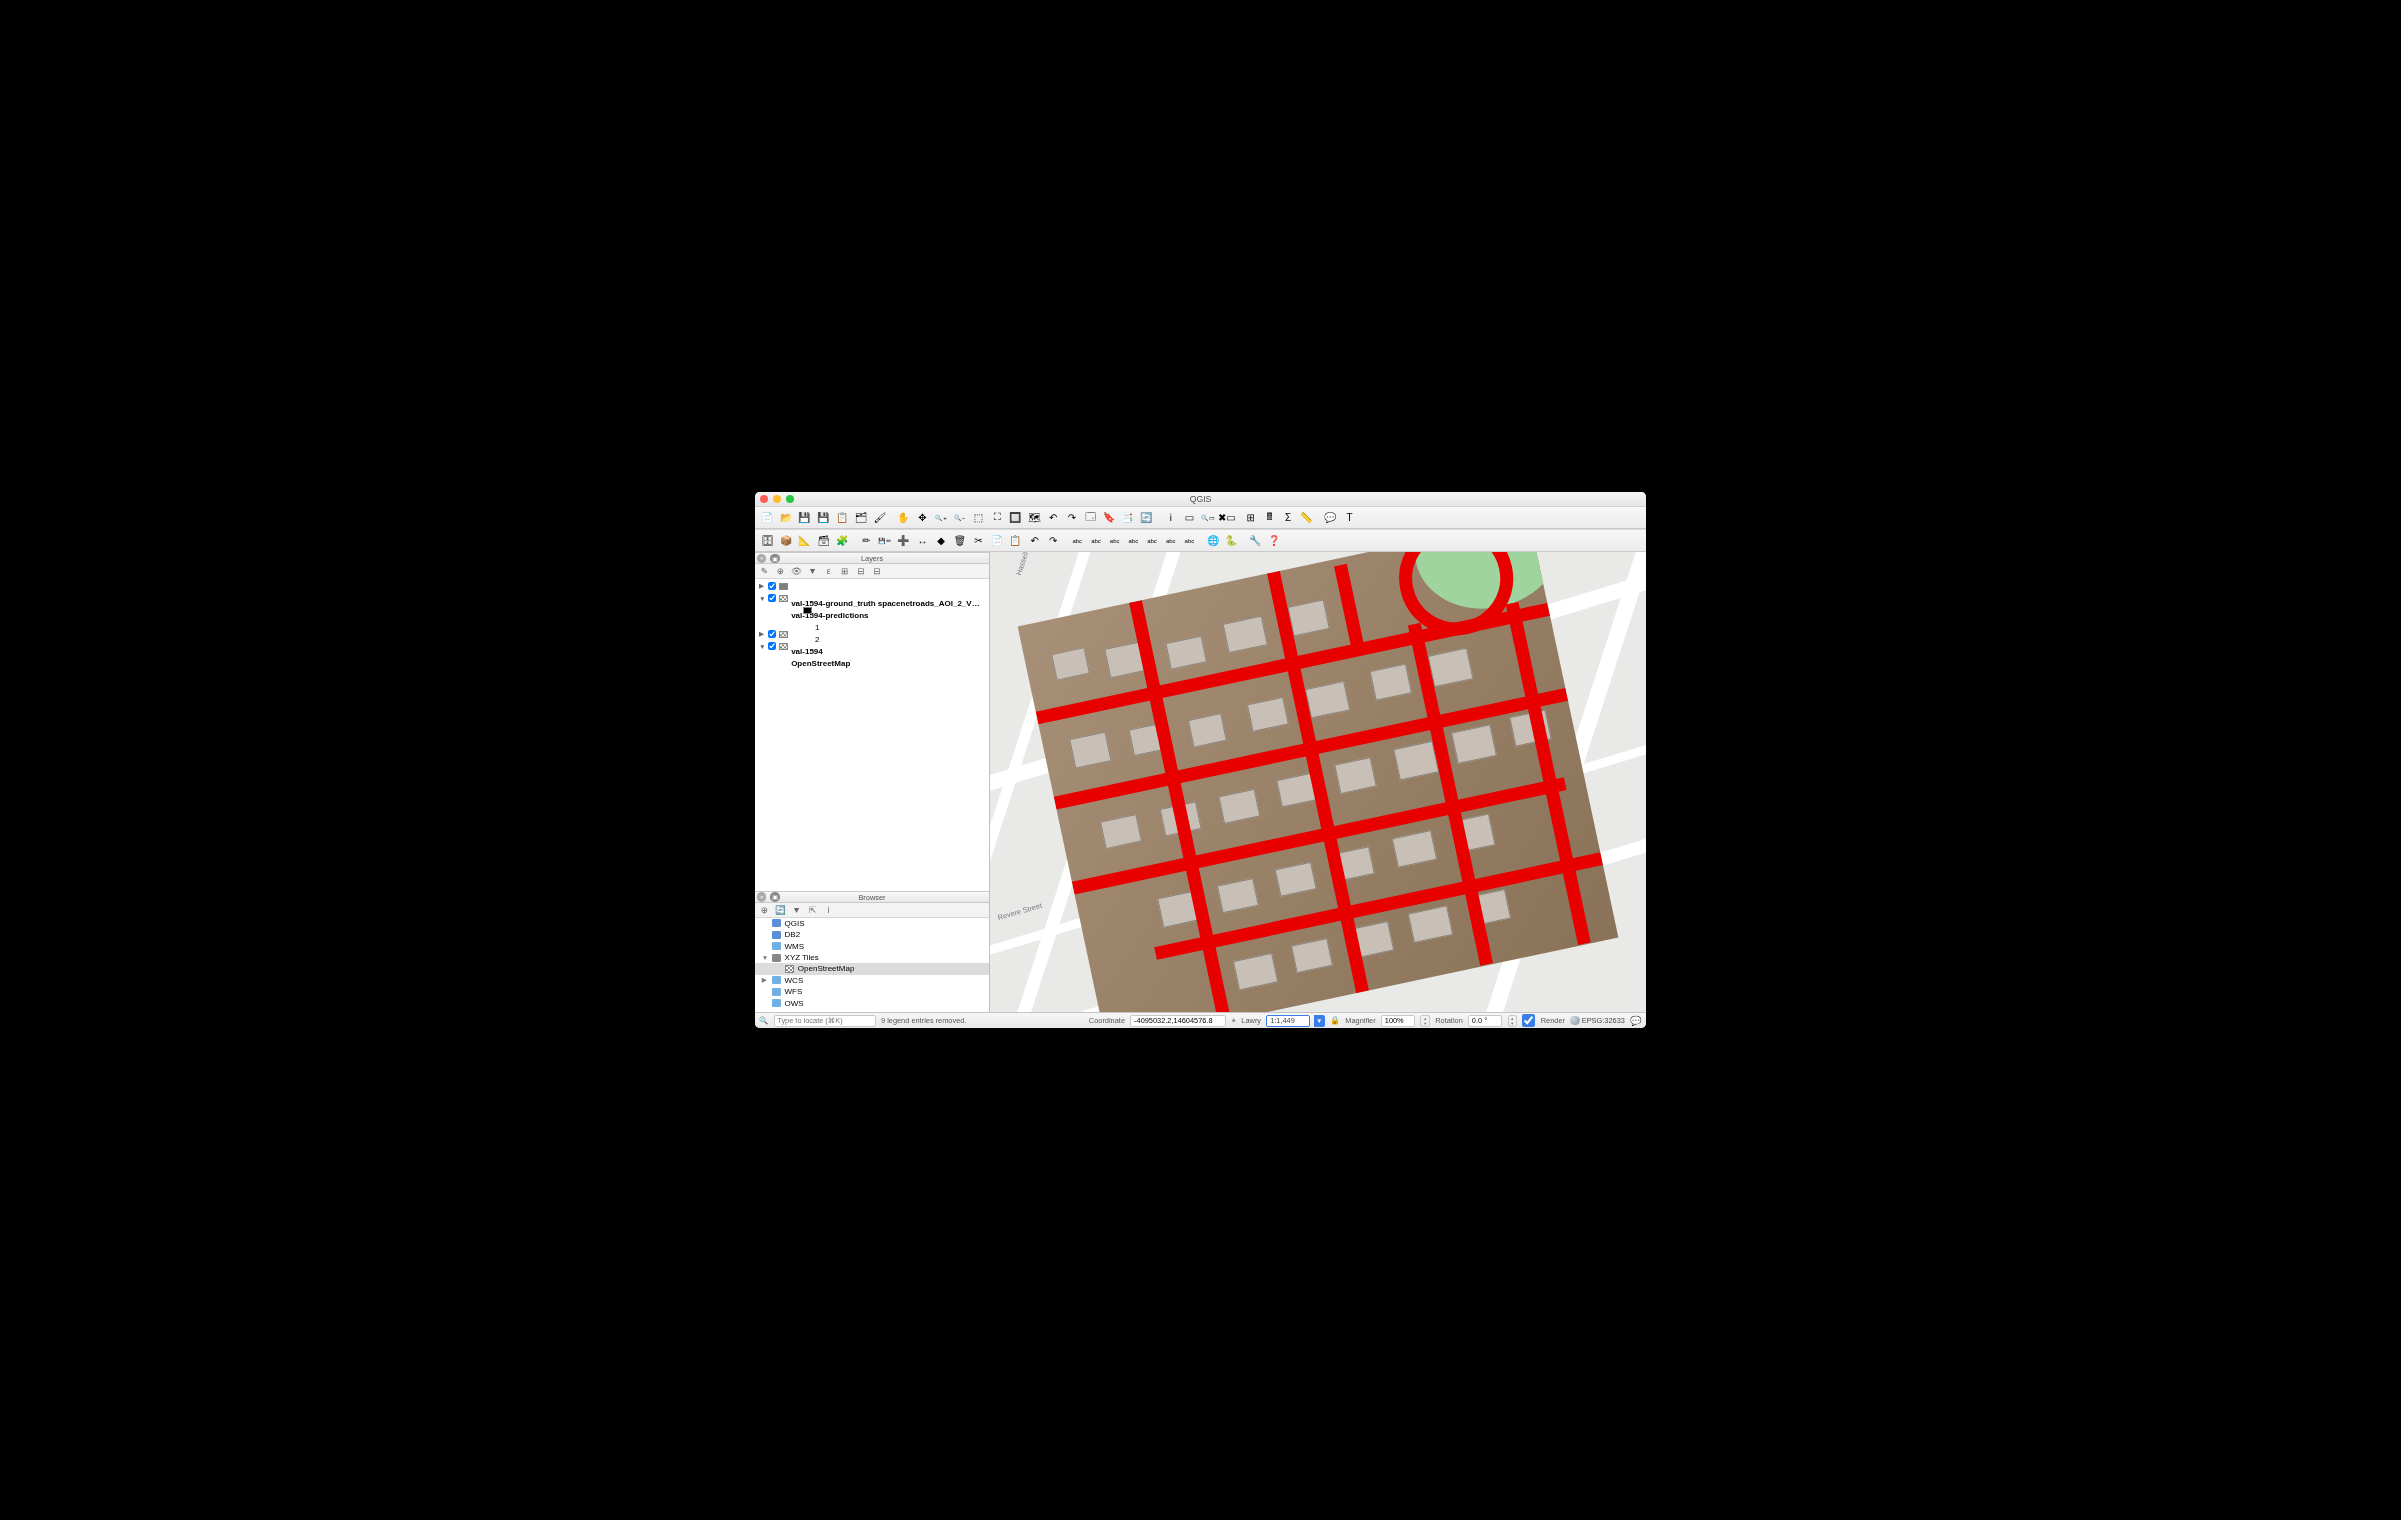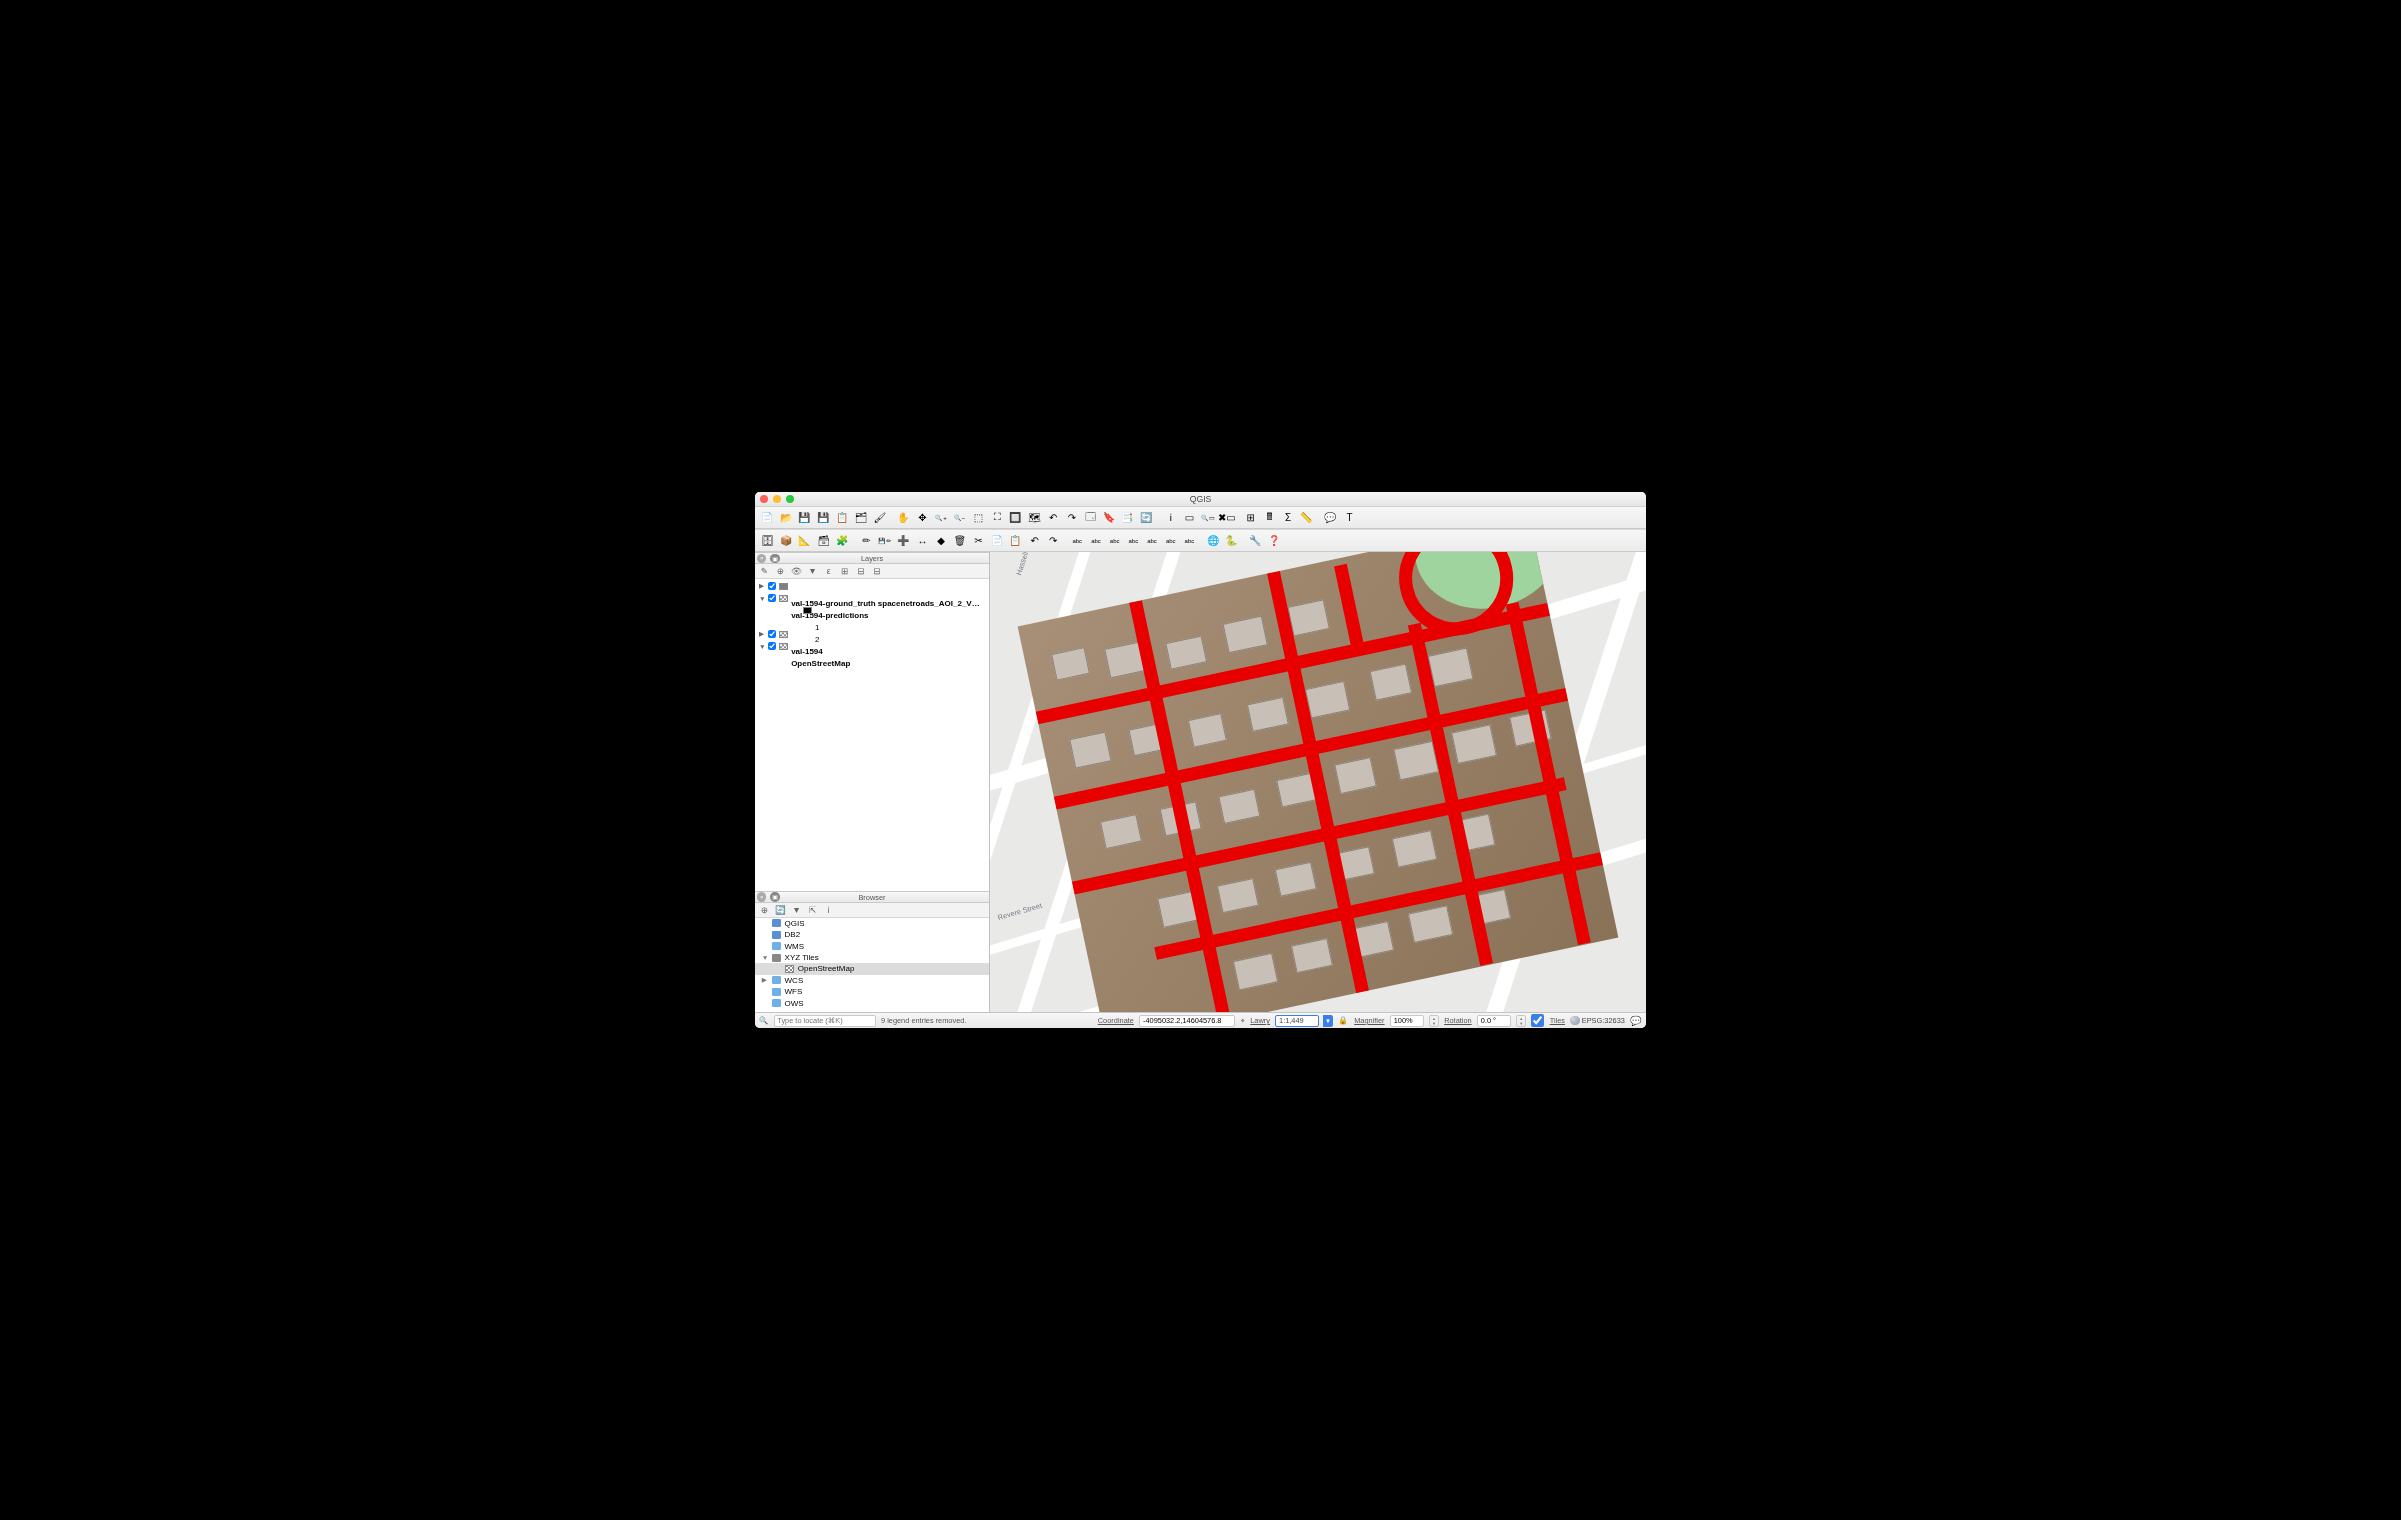--- a/index.html
+++ b/index.html
@@ -47,21 +47,21 @@
 .sat .grass { position:absolute; right:-27px; top:-40px; width:147px; height:121px; border-radius:50%; background:#9fd49f; }
 .sat .bldg { position:absolute; background:#c8c0b6; border:0.7px solid #8a8278; }
 .red-road { position:absolute; background:#e80000; }
 .red-road::after { content:''; position:absolute; background:#555; }
 
 .statusbar { height: 16px; background: linear-gradient(#f6f6f6,#e9e9e9); border-top: 0.7px solid #c4c4c4; display: flex; align-items: center; font-size: 7.4px; color: #444; padding: 0 4px; gap: 5.4px; }
 .statusbar input[type=text] { height: 12px; border: 0.7px solid #c8c8c8; border-radius: 2px; padding: 0 2.7px; font-size: 7.4px; background:#fff; }
 .statusbar .locator { width: 102px; color:#999; }
 .statusbar .msg { flex:0 0 auto; color:#555; }
 .statusbar .spacer { flex:1; }
-.statusbar .field-label { color:#555;text-decoration:underline; }
+.statusbar .field-label { color:#555; }
 .statusbar .coord-box { width: 96px; }
 .statusbar .scale-box { width: 44px; background:#fff; border:0.7px solid #3a7fe8; border-radius:2px; height:12px; display:inline-flex; align-items:center; padding:0 2.7px; }
 .statusbar .dd { width:10.7px; background:#3a7fe8; height:12px; display:inline-flex; align-items:center; justify-content:center; border-radius:0 2px 2px 0; color:#fff; font-size:6px; margin-left:-2px; }
 .statusbar .mini-input { width:34px; }
 .statusbar .stepper { width:9.4px; height:12px; border:0.7px solid #c8c8c8; border-radius:2px; display:inline-flex; flex-direction:column; font-size:4px; color:#777; }
 .statusbar .stepper div { flex:1; text-align:center; cursor:pointer; }
 .statusbar .render-chk { accent-color:#3a7fe8; }
 .statusbar .crs-badge { display:flex; align-items:center; gap:2px; }
 .statusbar .globe { width:9.4px;height:9.4px;border-radius:50%;background:radial-gradient(circle at 30% 30%,#cfd6df,#8a95a5); }
 .statusbar .msg-icon { font-size:9.4px; color:#777; cursor:pointer; }
@@ -351,21 +351,21 @@
         <div>▲</div>
         <div>▼</div>
       </span>
     <span class="field-label">Rotation</span>
     <input type="text" class="mini-input" value="0.0 °" style="">
     <span class="stepper">
         <div>▲</div>
         <div>▼</div>
       </span>
     <input type="checkbox" class="render-chk" checked="" style="">
-    <span class="field-label">Tiles</span>
+    <span class="field-label">Render</span>
     <span class="crs-badge">
       <span class="globe"></span>
       <span>EPSG:32633</span>
     </span>
     <span class="msg-icon">💬</span>
   </div>
 </div>
 
 
 </body></html>

